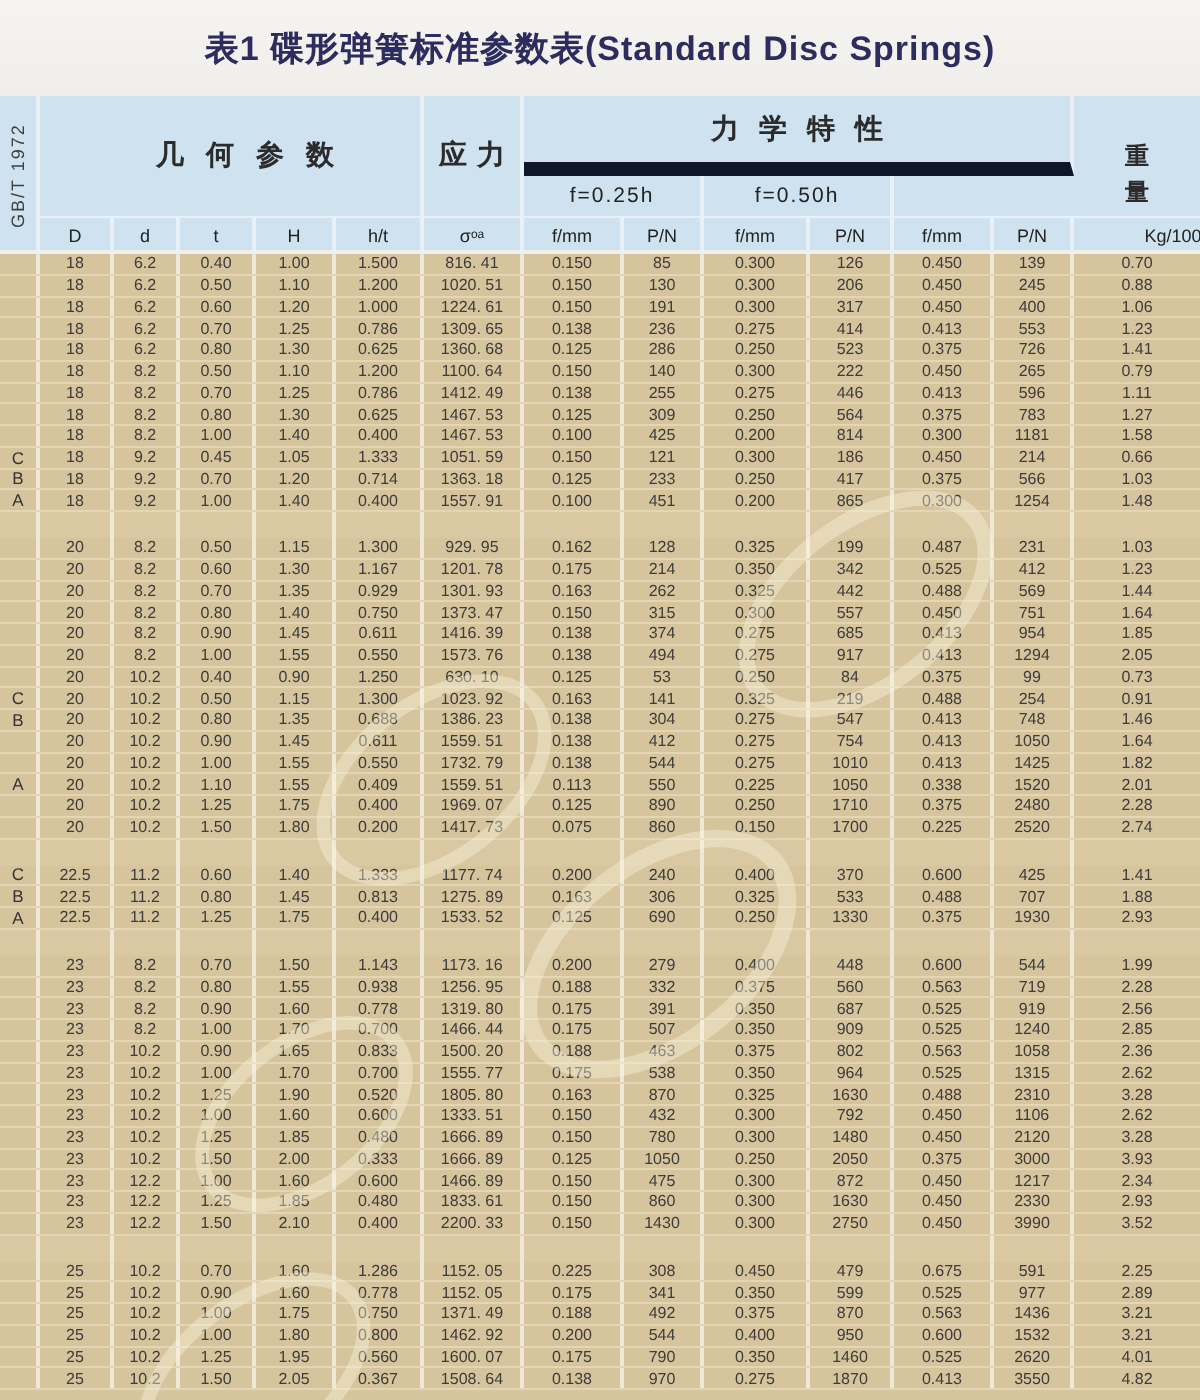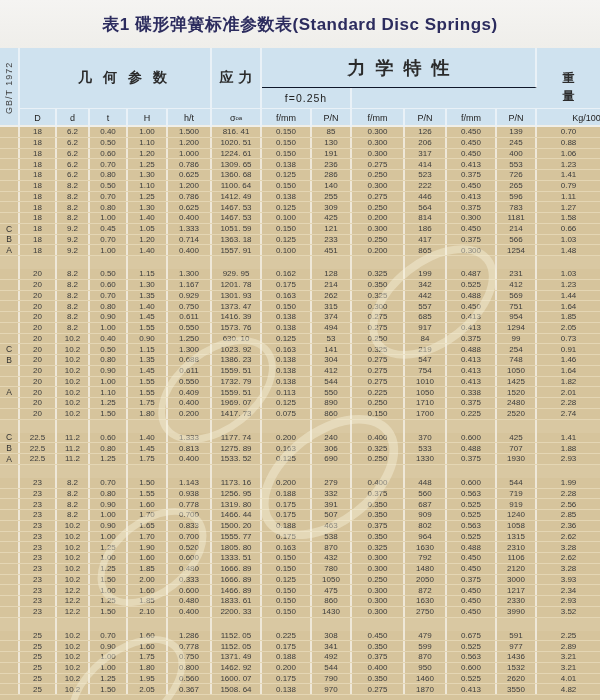--- a/index.html
+++ b/index.html
@@ -38,21 +38,21 @@
     border-right:2px solid #e9f1f7;
   }
   .gbt{
     grid-column:1;grid-row:1/4;
     writing-mode:vertical-rl;transform:rotate(180deg);
     font-size:9px;color:#3f3f3f;letter-spacing:1px;
     border-right:none;border-left:2px solid #e9f1f7;
   }
   .h-geom{grid-column:2/7;grid-row:1/3;font-size:14px;font-weight:bold;letter-spacing:11px;padding-left:26px;}
   .h-stress{grid-column:7/8;grid-row:1/3;font-size:14px;font-weight:bold;letter-spacing:5px;padding-left:5px;}
-  .h-mech{grid-column:8/14;grid-row:1/2;font-size:18px;font-weight:bold;letter-spacing:10px;padding-left:10px;border-bottom:1px solid #0f172a;}
+  .h-mech{grid-column:8/14;grid-row:1/2;font-size:14px;font-weight:bold;letter-spacing:10px;padding-left:10px;border-bottom:7px solid #0f172a;}
   .h-weight{grid-column:14/15;grid-row:1/3;font-size:12px;font-weight:bold;border-right:none;margin-top:17px;}
   .h-weight span{display:block;width:13px;line-height:1.5;text-align:center;}
   .h-f{grid-row:2/3;font-size:10.5px;letter-spacing:1px;color:#222;}
   .h-f1{grid-column:8/10;}
   .h-f2{grid-column:10/12;}
   .h-f3{grid-column:12/14;}
   .h-col{grid-row:3/4;font-size:9px;color:#222;border-top:1px solid #e9f1f7;}
   .h-col sub{font-size:6px;}
   .h-col.last{border-right:none;padding-left:41px;}
   
@@ -93,20 +93,21 @@
 
     <div class="grid14 thead">
       <div class="hcell gbt">GB/T 1972</div>
       <div class="hcell h-geom">几何参数</div>
       <div class="hcell h-stress">应力</div>
       <div class="hcell h-mech">力学特性</div>
       <div class="hcell h-weight">
           <span>重量</span>
         </div>
       <div class="hcell h-f h-f1">f=0.25h</div>
+      <div class="hcell h-f h-f2">f=0.50h</div>
 
       <div class="hcell h-col" style="grid-column:2/3">D</div>
       <div class="hcell h-col" style="grid-column:3/4">d</div>
       <div class="hcell h-col" style="grid-column:4/5">t</div>
       <div class="hcell h-col" style="grid-column:5/6">H</div>
       <div class="hcell h-col" style="grid-column:6/7">h/t</div>
       <div class="hcell h-col" style="grid-column:7/8">
           <span>σ</span>
           <sub>oa</sub>
         </div>

